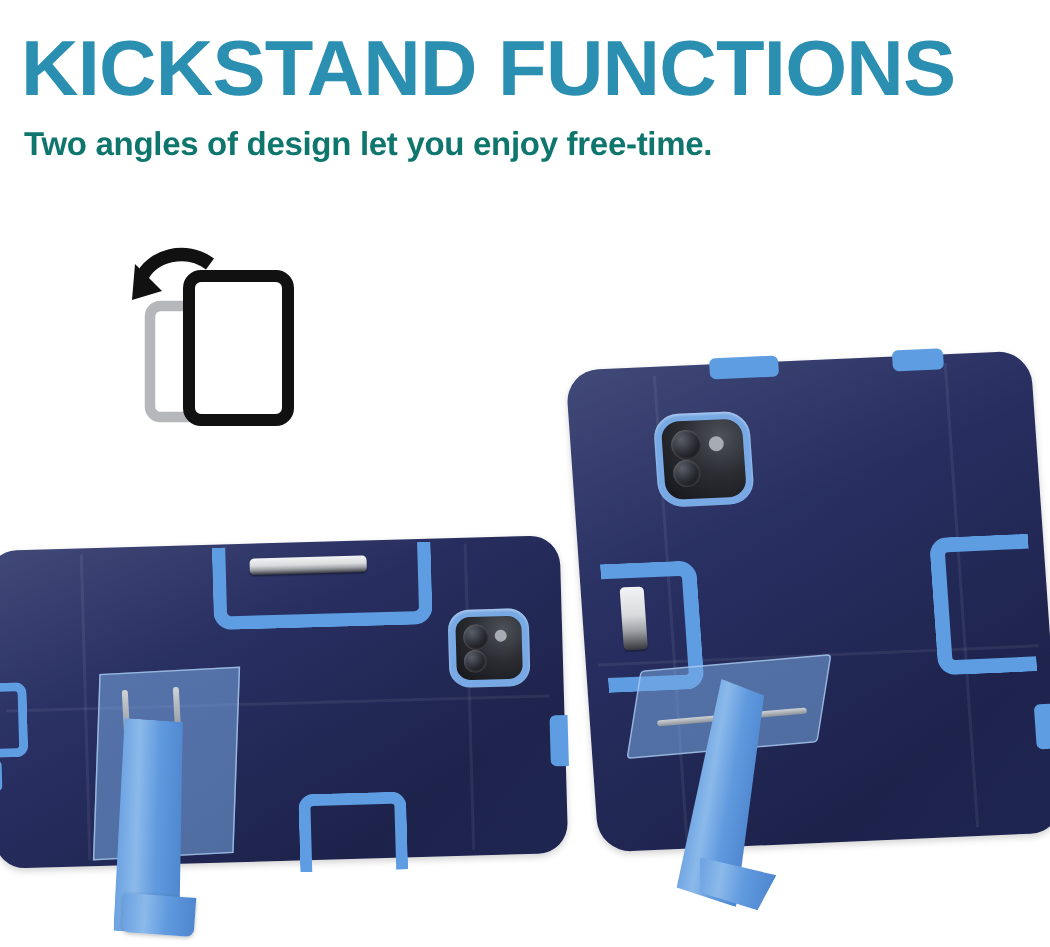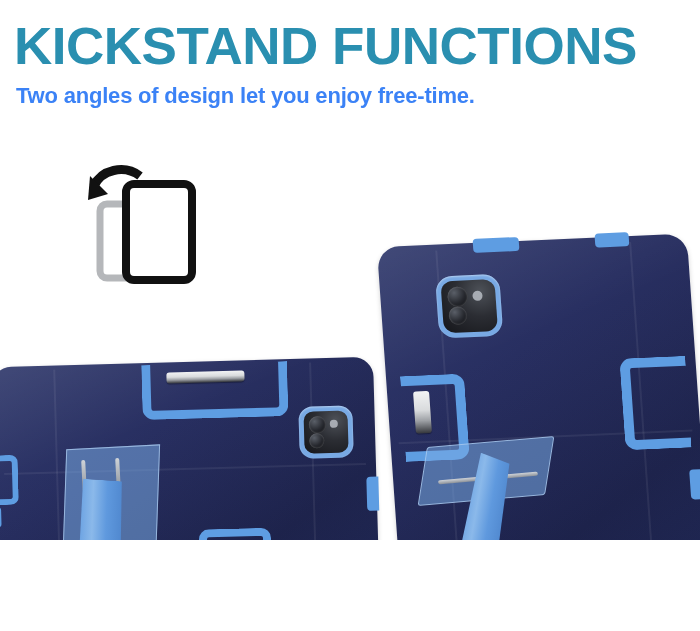--- a/index.html
+++ b/index.html
@@ -6,21 +6,21 @@
     margin: 0;
     padding: 0;
     background: #ffffff;
   }
   body {
     font-family: "Liberation Sans", sans-serif;
   }
   #page {
     position: relative;
     width: 700px;
-    height: 540px;
+    height: 631px;
     background: #ffffff;
     overflow: hidden;
   }
 
   
   #headline {
     position: absolute;
     left: 14px;
     top: 18px;
     width: 672px;
@@ -33,21 +33,21 @@
     transform: scaleX(1.02);
     transform-origin: left center;
   }
   #subhead {
     position: absolute;
     left: 16px;
     top: 82px;
     font-size: 22px;
     line-height: 28px;
     font-weight: bold;
-    color: #3b82f6;
+    color: #0f766e;
     letter-spacing: -0.2px;
     white-space: nowrap;
   }
 
   
   #rotate-icon {
     position: absolute;
     left: 88px;
     top: 160px;
     width: 150px;

